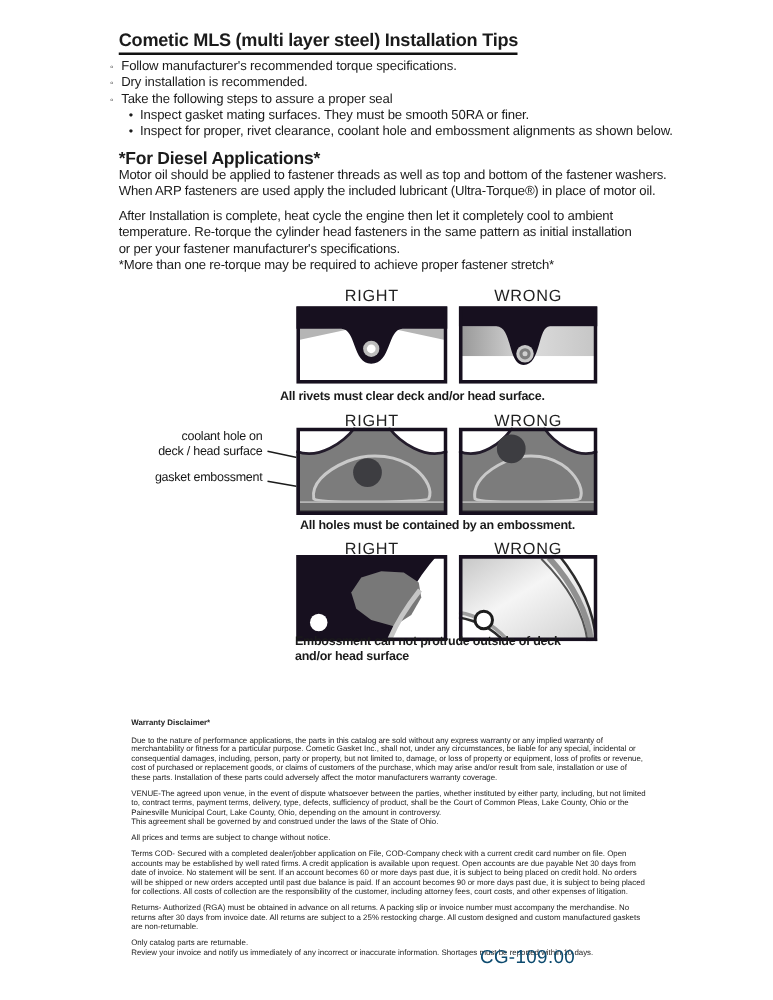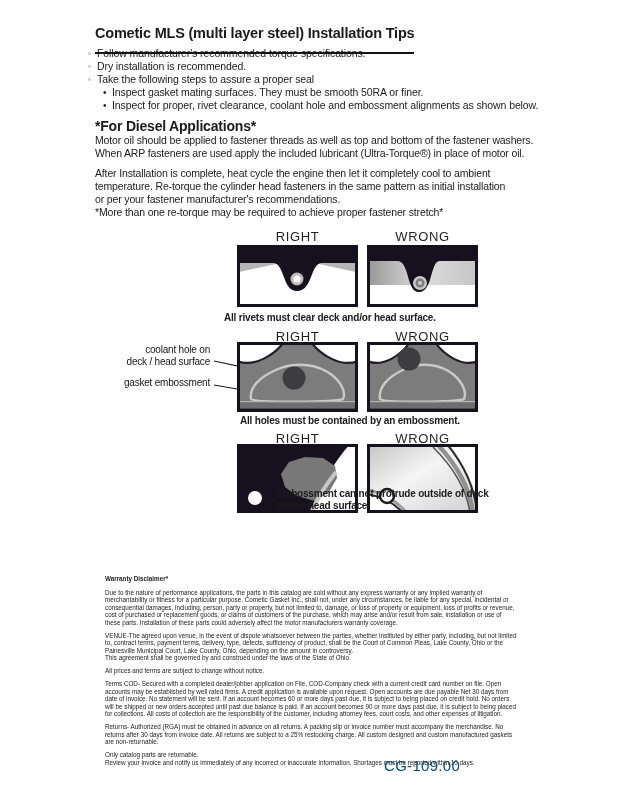--- a/index.html
+++ b/index.html
@@ -1,20 +1,20 @@
 <!DOCTYPE html>
 <html style="--ink: #1b1b1b; --fig_black: #17101f; --fig_gray: #b5b5b5; --fig_body_gray: #7c7c7c; --fig_hole_gray: #3d3d41; --fig_emboss_line: #c9c9c9;"><head>
 <meta charset="utf-8">
 <style>
   html,body{margin:0;padding:0;background:#ffffff;}
   .page{position:relative;width:618px;height:800px;background:#fff;overflow:hidden;
         font-family:"Liberation Sans",sans-serif;color:var(--ink,#1b1b1b);}
   .abs{position:absolute;}
   .title{font-size:14.5px;font-weight:bold;letter-spacing:-0.2px;
-         border-bottom:2px solid #111;padding-bottom:11px;display:inline-block;}
+         border-bottom:2px solid #111;padding-bottom:1px;display:inline-block;}
   .tips{font-size:10.5px;letter-spacing:-0.1px;line-height:13px;}
   .tip-row{display:flex;}
   .m1{width:9px;font-size:8px;line-height:13px;}
   .m2{width:9px;font-size:10px;line-height:13px;}
   .sub{margin-left:15px;}
   .h2{font-size:14px;font-weight:bold;letter-spacing:-0.2px;}
   .para{font-size:10.5px;letter-spacing:-0.15px;line-height:13.2px;white-space:pre-line;}
   .fig-label{font-size:13px;letter-spacing:0.6px;color:#1f1f1f;text-align:center;}
   .fig-caption{font-size:10px;font-weight:bold;letter-spacing:-0.2px;line-height:12px;}
   .ann{font-size:10px;letter-spacing:-0.2px;line-height:11.5px;text-align:right;color:#161616;}
@@ -55,21 +55,21 @@
       <span class="m2">•</span>
       <span>Inspect for proper, rivet clearance, coolant hole and embossment alignments as shown below.</span>
     </div>
   </div>
 
   <div class="abs h2" style="left:95px;top:118px;">*For Diesel Applications*</div>
   <div class="abs para" style="left:95px;top:134px;width:490px;">Motor oil should be applied to fastener threads as well as top and bottom of the fastener washers.
 When ARP fasteners are used apply the included lubricant (Ultra-Torque®) in place of motor oil.</div>
   <div class="abs para" style="left:95px;top:167px;width:490px;">After Installation is complete, heat cycle the engine then let it completely cool to ambient
 temperature. Re-torque the cylinder head fasteners in the same pattern as initial installation
-or per your fastener manufacturer's recommendations.</div>
+or per your fastener manufacturer's specifications.</div>
   <div class="abs para" style="left:95px;top:206px;width:490px;">*More than one re-torque may be required to achieve proper fastener stretch*</div>
 
   <div class="abs fig-label" style="left:237px;top:229px;width:121px;">RIGHT</div>
   <div class="abs fig-label" style="left:367px;top:229px;width:111px;">WRONG</div>
 
   <div class="abs" style="left:237px;top:245px;">
     <svg width="121" height="62" viewBox="0 0 121 62">
       <rect x="0" y="0" width="121" height="62" fill="#fff"></rect>
       <polygon points="2,17 44,18 2,27" fill="var(--fig_gray)"></polygon>
       <polygon points="77,18 119,17 119,27" fill="var(--fig_gray)"></polygon>
@@ -178,21 +178,21 @@
       <path d="M72,2 C92,24 103,46 106,69" fill="none" stroke="#909090" stroke-width="4.5"></path>
       <path d="M66,3 C88,25 100,47 103,69" fill="none" stroke="#555555" stroke-width="1.6"></path>
       <path d="M80,0 C98,22 108,45 110,69" fill="none" stroke="#2b2b2b" stroke-width="2"></path>
       <path d="M0,46 C13,48 27,55 38,67" fill="none" stroke="#9e9e9e" stroke-width="3"></path>
       <path d="M0,50 C12,52 26,58 36,69" fill="none" stroke="#2b2b2b" stroke-width="2"></path>
       <circle cx="20" cy="52" r="7" fill="#fff" stroke="#1c1c1c" stroke-width="2.4"></circle>
       <rect x="1.5" y="1.5" width="108" height="66" fill="none" stroke="var(--fig_black)" stroke-width="3"></rect>
     </svg>
   </div>
 
-  <div class="abs fig-caption" style="left:236px;top:488px;width:260px;margin-left:40px;">
+  <div class="abs fig-caption" style="left:236px;top:508px;width:260px;">
     <div>Embossment can not protrude outside of deck</div>
     <div>and/or head surface</div>
   </div>
 
   <div class="abs disc" style="left:105px;top:575px;">
     <div class="dh">Warranty Disclaimer*</div>
     <p>Due to the nature of performance applications, the parts in this catalog are sold without any express warranty or any implied warranty of merchantability or fitness for a particular purpose.  Cometic Gasket Inc., shall not, under any circumstances, be liable for any special, incidental or consequential damages, including, person, party or property, but not limited to, damage, or loss of property or equipment, loss of profits or revenue, cost of purchased or replacement goods, or claims of customers of the purchase, which may arise and/or result from sale, installation or use of these parts.  Installation of these parts could adversely affect the motor manufacturers warranty coverage.</p>
     <p class="tight">VENUE-The agreed upon venue, in the event of dispute whatsoever between the parties, whether instituted by either party, including, but not limited to, contract terms, payment terms, delivery, type, defects, sufficiency of product, shall be the Court of Common Pleas, Lake County, Ohio or the Painesville Municipal Court, Lake County, Ohio, depending on the amount in controversy.</p>
     <p>This agreement shall be governed by and construed under the laws of the State of Ohio.</p>
     <p>All prices and terms are subject to change without notice.</p>

